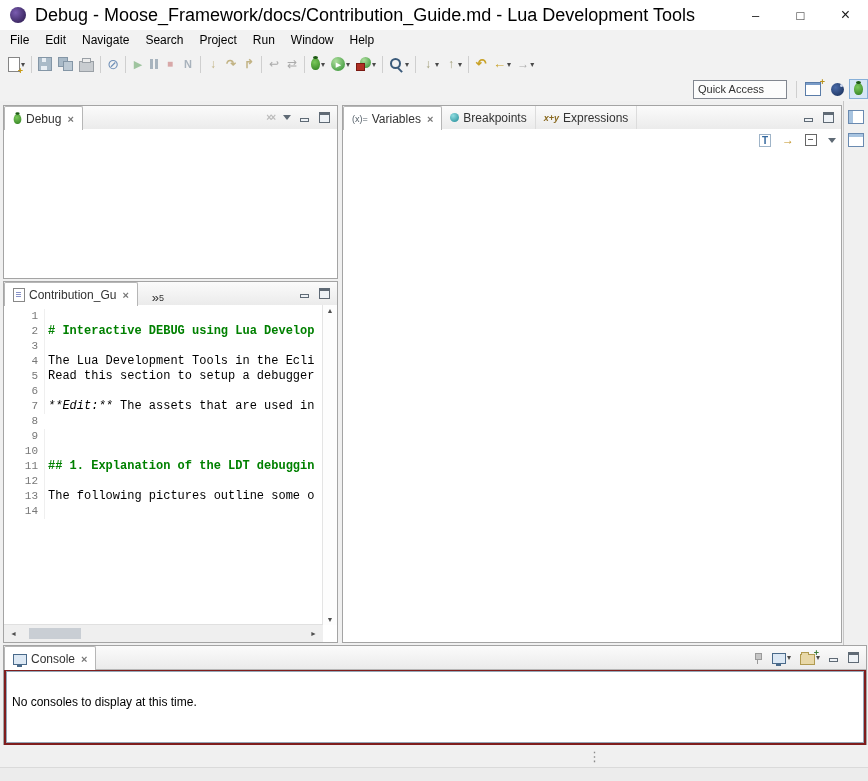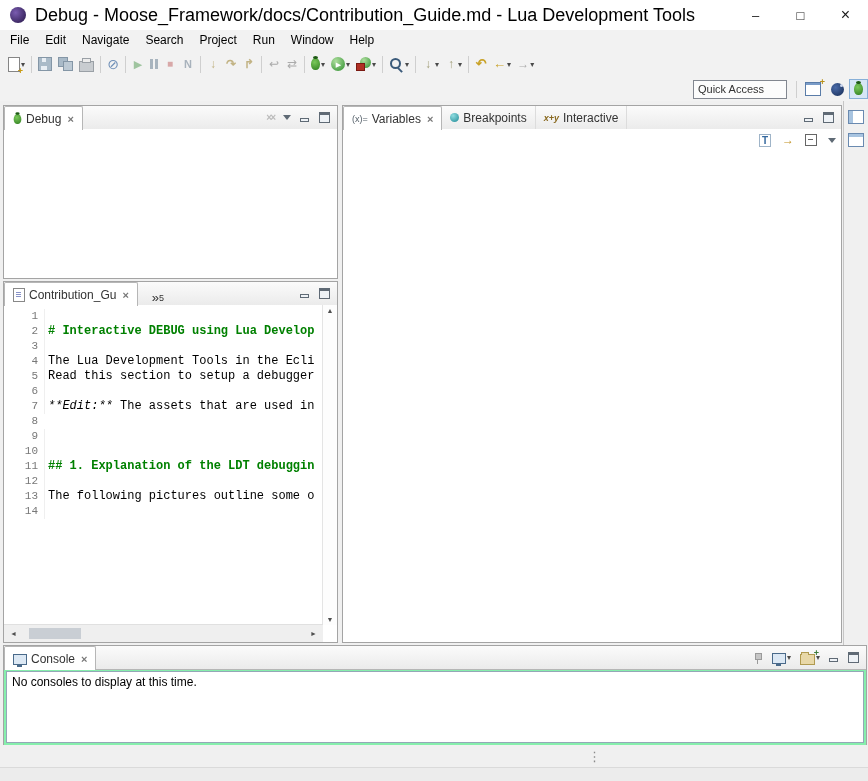--- a/index.html
+++ b/index.html
@@ -66,21 +66,21 @@
   .i-lua::after{content:"";position:absolute;right:1px;top:1px;width:3px;height:3px;border-radius:50%;background:#cdd8ee;}
   .pbtn{display:flex;align-items:center;gap:2px;padding:3px 4px;border:1px solid transparent;flex:none;}
   .pbtn.active{background:#d6e6f5;border:1px solid #88b0d8;}
   .qa-box{width:88px;height:17px;border:1px solid #828790;background:#fcfcfc;color:#333;
     font-size:11px;line-height:17px;padding-left:4px;margin-right:6px;}
   
   .panel{position:absolute;background:#0f172a;border:1px solid #a4a4a4;}
   #debug-panel{left:3px;top:105px;width:333px;height:172px;}
   #editor-panel{left:3px;top:281px;width:333px;height:360px;}
   #right-panel{left:342px;top:105px;width:498px;height:536px;}
-  #console-panel{left:3px;top:645px;width:862px;height:100px;background:#86efac;}
+  #console-panel{left:3px;top:645px;width:862px;height:100px;background:#7f1d1d;}
   .tabbar{display:flex;align-items:stretch;height:23px;background:linear-gradient(#fbfbfb,#ebebeb);border-bottom:1px solid #b6b6b6;position:relative;}
   .tab{display:flex;align-items:center;gap:4px;padding:0 8px;color:#333;white-space:nowrap;border-right:1px solid #dcdcdc;}
   .tab.active{background:#fff;border:1px solid #b6b6b6;border-bottom:none;border-radius:2px 2px 0 0;margin-bottom:-1px;z-index:2;}
   .tab-close{color:#777;font-weight:bold;font-size:11px;margin-left:2px;}
   .tabbar-right{margin-left:auto;display:flex;align-items:center;gap:9px;padding-right:7px;}
   .panel-content{position:absolute;left:0;right:0;top:23px;bottom:0;background:#fff;}
   .i-min{width:10px;height:10px;position:relative;}
   .i-min::after{content:"";position:absolute;left:0;bottom:1px;width:7px;height:2px;border:1px solid #5f6a75;background:#eef2f6;}
   .i-max{width:9px;height:9px;border:1px solid #5f6a75;background:#eef2f6;position:relative;}
   .i-max::before{content:"";position:absolute;left:0;top:0;right:0;height:2px;background:#5f6a75;}
@@ -115,21 +115,21 @@
     display:flex;flex-direction:column;justify-content:space-between;align-items:center;padding:2px 0;}
   .ed-hscroll{position:absolute;left:0;right:14px;bottom:0;height:17px;background:#efefef;border-top:1px solid #e0e0e0;
     display:flex;align-items:center;padding:0 4px;}
   .sarrow{font-size:7px;color:#4f4f4f;padding:0 2px;flex:none;}
   .htrack{flex:1;height:11px;position:relative;}
   .hthumb{position:absolute;left:10px;top:0;width:52px;height:11px;background:#c9ced4;}
   
   .rp-toolbar{position:absolute;right:5px;top:27px;display:flex;align-items:center;gap:11px;z-index:3;}
   
   .console-content{position:absolute;left:2px;right:2px;top:25px;bottom:3px;background:#fff;border:1px solid #94a7b7;}
-  .console-msg{padding:3px 5px;font-size:12px;color:#000;}
+  .console-msg{padding:3px 5px;font-size:12px;color:#000;margin-top:20px;}
   
   #right-trim{position:absolute;left:843px;top:101px;width:25px;height:544px;border-left:1px solid #c6c6c6;
     display:flex;flex-direction:column;align-items:center;gap:9px;padding-top:9px;box-sizing:border-box;}
   .i-fastview{width:14px;height:12px;border:1px solid #6a8ab0;background:#fff;position:relative;}
   .i-fastview.a::after{content:"";position:absolute;left:0;top:0;bottom:0;width:4px;background:#a8c4e0;}
   .i-fastview.b::after{content:"";position:absolute;left:0;top:0;right:0;height:3px;background:#a8c4e0;}
   
   .statusbar{position:absolute;left:0;top:745px;width:868px;height:36px;background:#f0f0f0;}
   .grip{position:absolute;left:588px;top:4px;color:#8a8a8a;font-size:13px;}
   .status-strip{position:absolute;left:0;top:22px;width:868px;height:14px;border-top:1px solid #dadada;background:#ececec;}
@@ -392,21 +392,21 @@
       <span class="vars-ic">(x)=</span>
       <span>Variables</span>
       <span class="tab-close">×</span>
     </div>
     <div class="tab">
       <span class="i-bp"></span>
       <span>Breakpoints</span>
     </div>
     <div class="tab">
       <span class="expr-ic">x+y</span>
-      <span>Interactive</span>
+      <span>Expressions</span>
     </div>
     <div class="tabbar-right">
       <span class="i-min"></span>
       <span class="i-max"></span>
     </div>
   </div>
   <div class="rp-toolbar">
     <span class="g-stn">T</span>
     <span class="g g-logical">→</span>
     <span class="i-collapse"></span>

